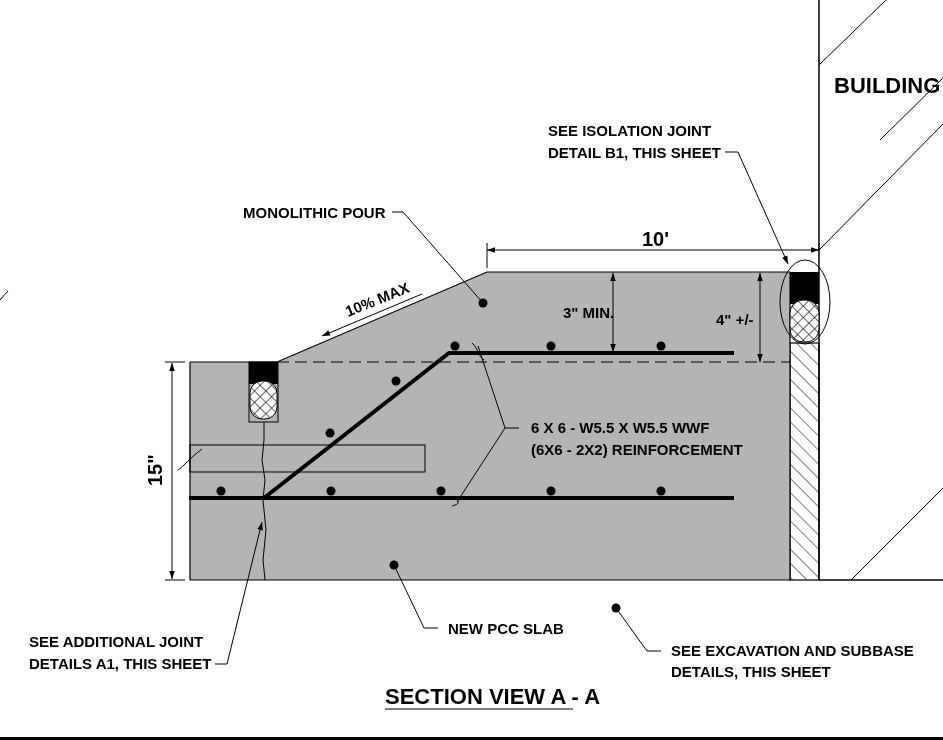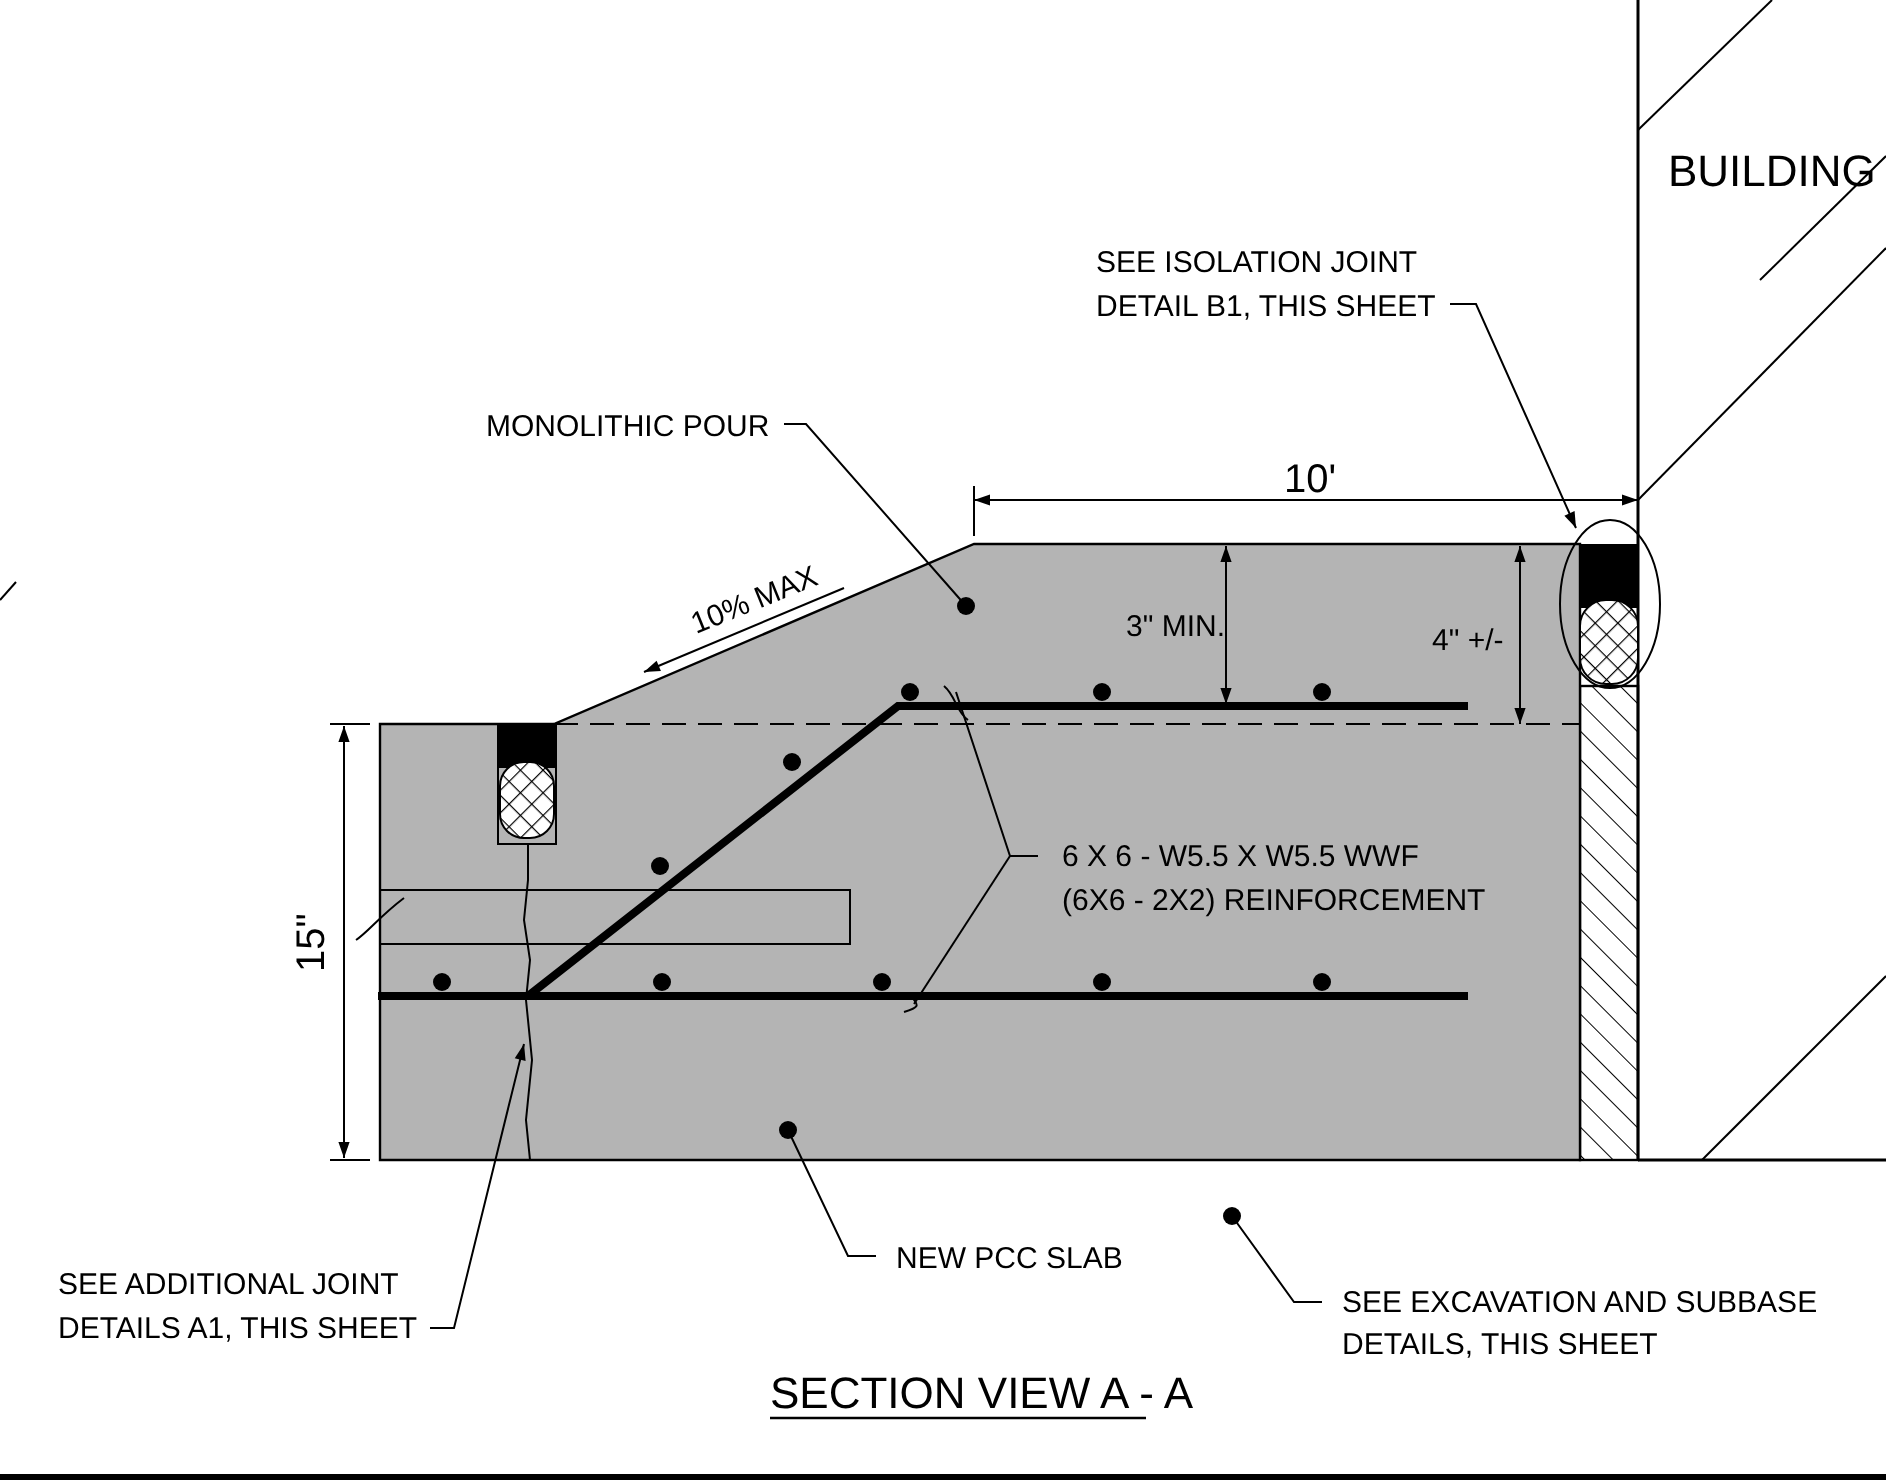--- a/index.html
+++ b/index.html
@@ -1,17 +1,17 @@
 <!DOCTYPE html>
 <html><head>
 <meta charset="utf-8">
 <style>
   html, body { margin: 0; padding: 0; background: #ffffff; }
   body { width: 943px; height: 740px; overflow: hidden; }
-  #stage { position: relative; width: 943px; height: 740px; }
+  #stage { position: relative; width: 943px; height: 740px; font-weight: bold; }
   svg { position: absolute; left: 0; top: 0; }
   .lbl { font-family: "Liberation Sans", sans-serif; fill: #000; }
   .sm { font-size: 15px; }
   .md { font-size: 20px; }
   .lg { font-size: 22px; }
 </style>
 </head>
 <body>
 
 <div id="stage">

